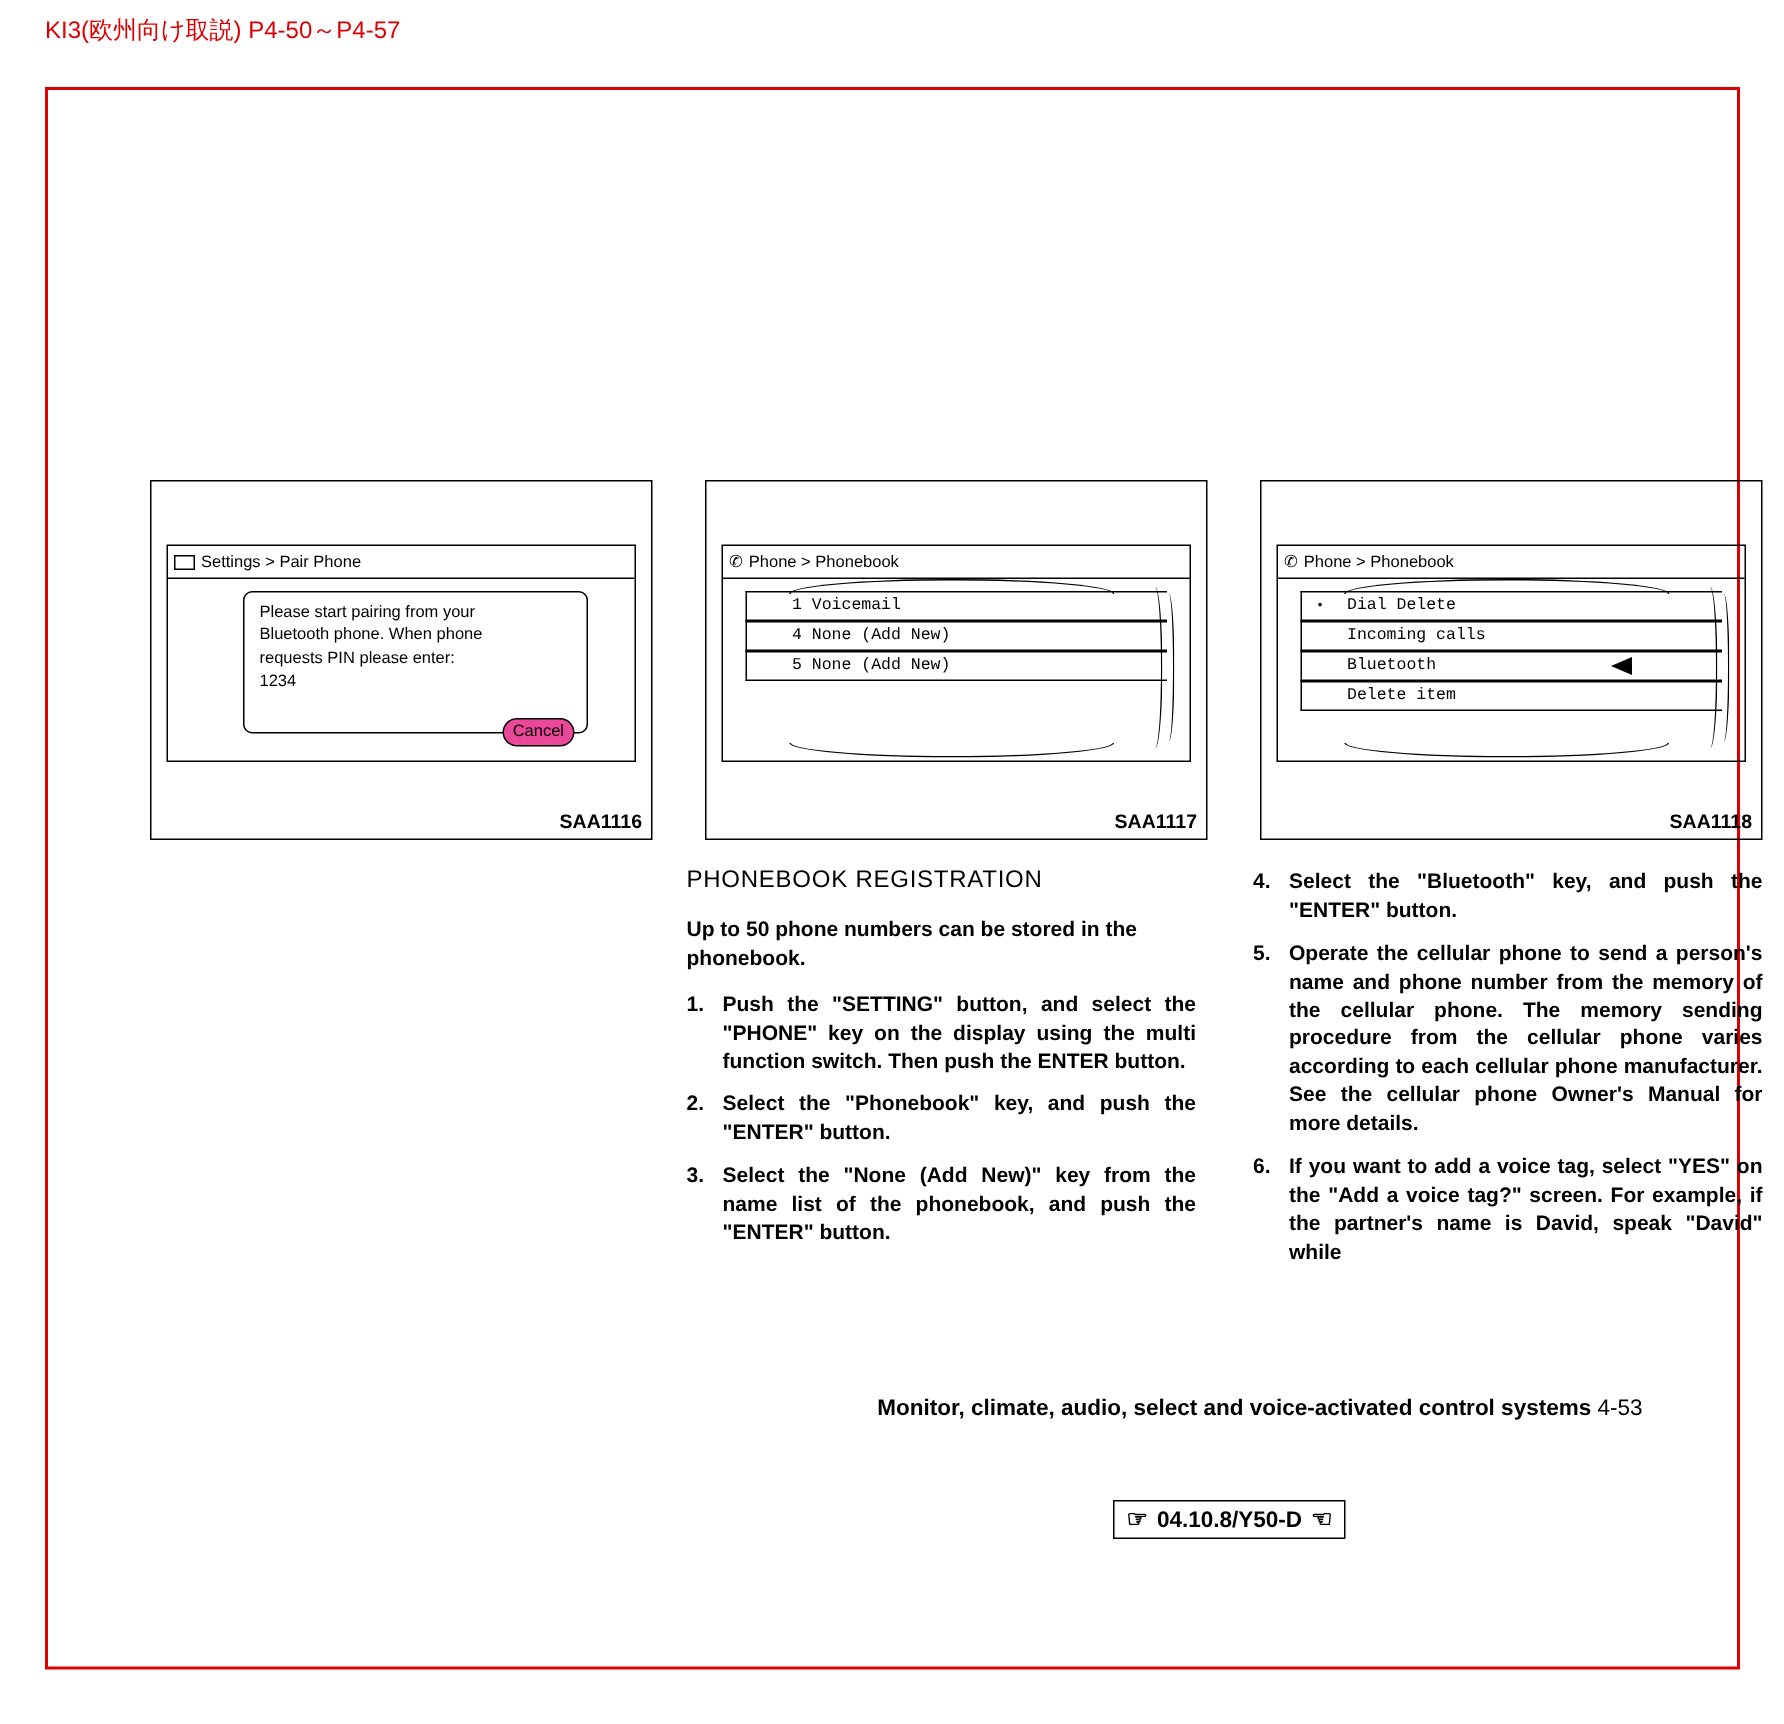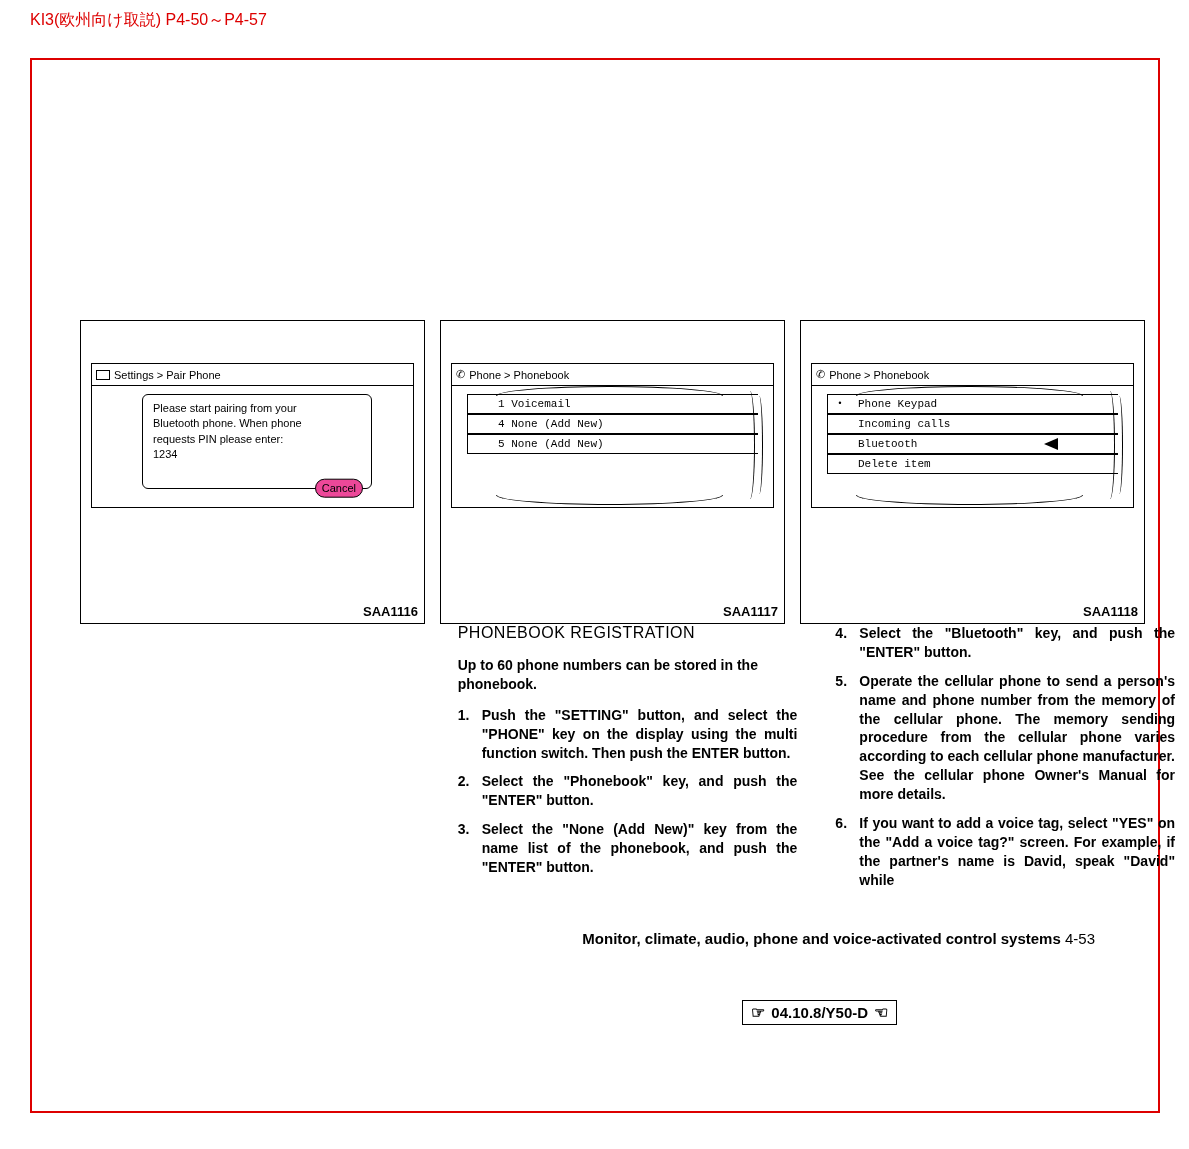--- a/index.html
+++ b/index.html
@@ -36,23 +36,24 @@
       top: 260px;
       left: 48px;
       width: 1095px;
     }
     .figure-row {
       display: flex;
       gap: 15px;
     }
     .figure {
       width: 345px;
-      height: 304px;
+      height: 240px;
       border: 1.5px solid #000;
       position: relative;
+      margin-left: 20px;
     }
     .figure-label {
       position: absolute;
       right: 6px;
       bottom: 4px;
       font-size: 13px;
       font-weight: bold;
     }
     .screen {
       position: absolute;
@@ -184,20 +185,21 @@
       right: 10px;
       top: 32px;
       bottom: 13px;
       width: 15px;
       border-right: 1px solid #000;
       border-radius: 0 50% 50% 0 / 0 100% 100% 0;
     }
     .text-row {
       display: flex;
       gap: 38px;
+      margin-top: 18px;
     }
     .text-col {
       width: 345px;
       font-size: 14px;
     }
     .section-title {
       font-size: 16px;
       font-weight: normal;
       margin-bottom: 14px;
       letter-spacing: 0.5px;
@@ -313,21 +315,21 @@
           <div class="screen-header">
             <span class="phone-icon">✆</span>
             <span>Phone &gt; Phonebook</span>
           </div>
           <div class="curve-right"></div>
           <div class="curve-right2"></div>
           <div class="menu-container">
             <div class="scroll-hint"></div>
             <div class="menu-row">
                 <div class="menu-left">•</div>
-                <div class="menu-main">Phone Keypad</div>
+                <div class="menu-main">Dial Delete</div>
               </div>
             <div class="menu-row">
                 <div class="menu-left"></div>
                 <div class="menu-main">Incoming calls</div>
               </div>
             <div class="menu-row">
                 <div class="menu-left"></div>
                 <div class="menu-main">Bluetooth</div>
                 <div class="arrow" style="right:60px;"></div>
               </div>
@@ -341,40 +343,40 @@
         <div class="figure-label">SAA1118</div>
       </div>
 
     </div>
 
     <div class="text-row">
       <div class="text-col"></div>
 
       <div class="text-col">
         <div class="section-title">PHONEBOOK REGISTRATION</div>
-        <div class="intro-text">Up to 60 phone numbers can be stored in the phonebook.</div>
+        <div class="intro-text">Up to 50 phone numbers can be stored in the phonebook.</div>
         <ol>
           <li>Push the "SETTING" button, and select the "PHONE" key on the display using the multi function switch. Then push the ENTER button.</li>
           <li>Select the "Phonebook" key, and push the "ENTER" button.</li>
           <li>Select the "None (Add New)" key from the name list of the phonebook, and push the "ENTER" button.</li>
         </ol>
       </div>
 
       <div class="text-col">
         <ol start="4" style="counter-reset: item 3;">
           <li>Select the "Bluetooth" key, and push the "ENTER" button.</li>
           <li>Operate the cellular phone to send a person's name and phone number from the memory of the cellular phone. The memory sending procedure from the cellular phone varies according to each cellular phone manufacturer. See the cellular phone Owner's Manual for more details.</li>
           <li>If you want to add a voice tag, select "YES" on the "Add a voice tag?" screen. For example, if the partner's name is David, speak "David" while</li>
         </ol>
       </div>
     </div>
   </div>
 
   <div class="footer-text">
-    <span>Monitor, climate, audio, phone and voice-activated control systems</span>
+    <span>Monitor, climate, audio, select and voice-activated control systems</span>
     <span class="footer-page">4-53</span>
   </div>
 
   <div class="revision-box">
     <span class="hand-left">☞</span>
     <span>04.10.8/Y50-D</span>
     <span class="hand-right">☜</span>
   </div>
 
 </div>

